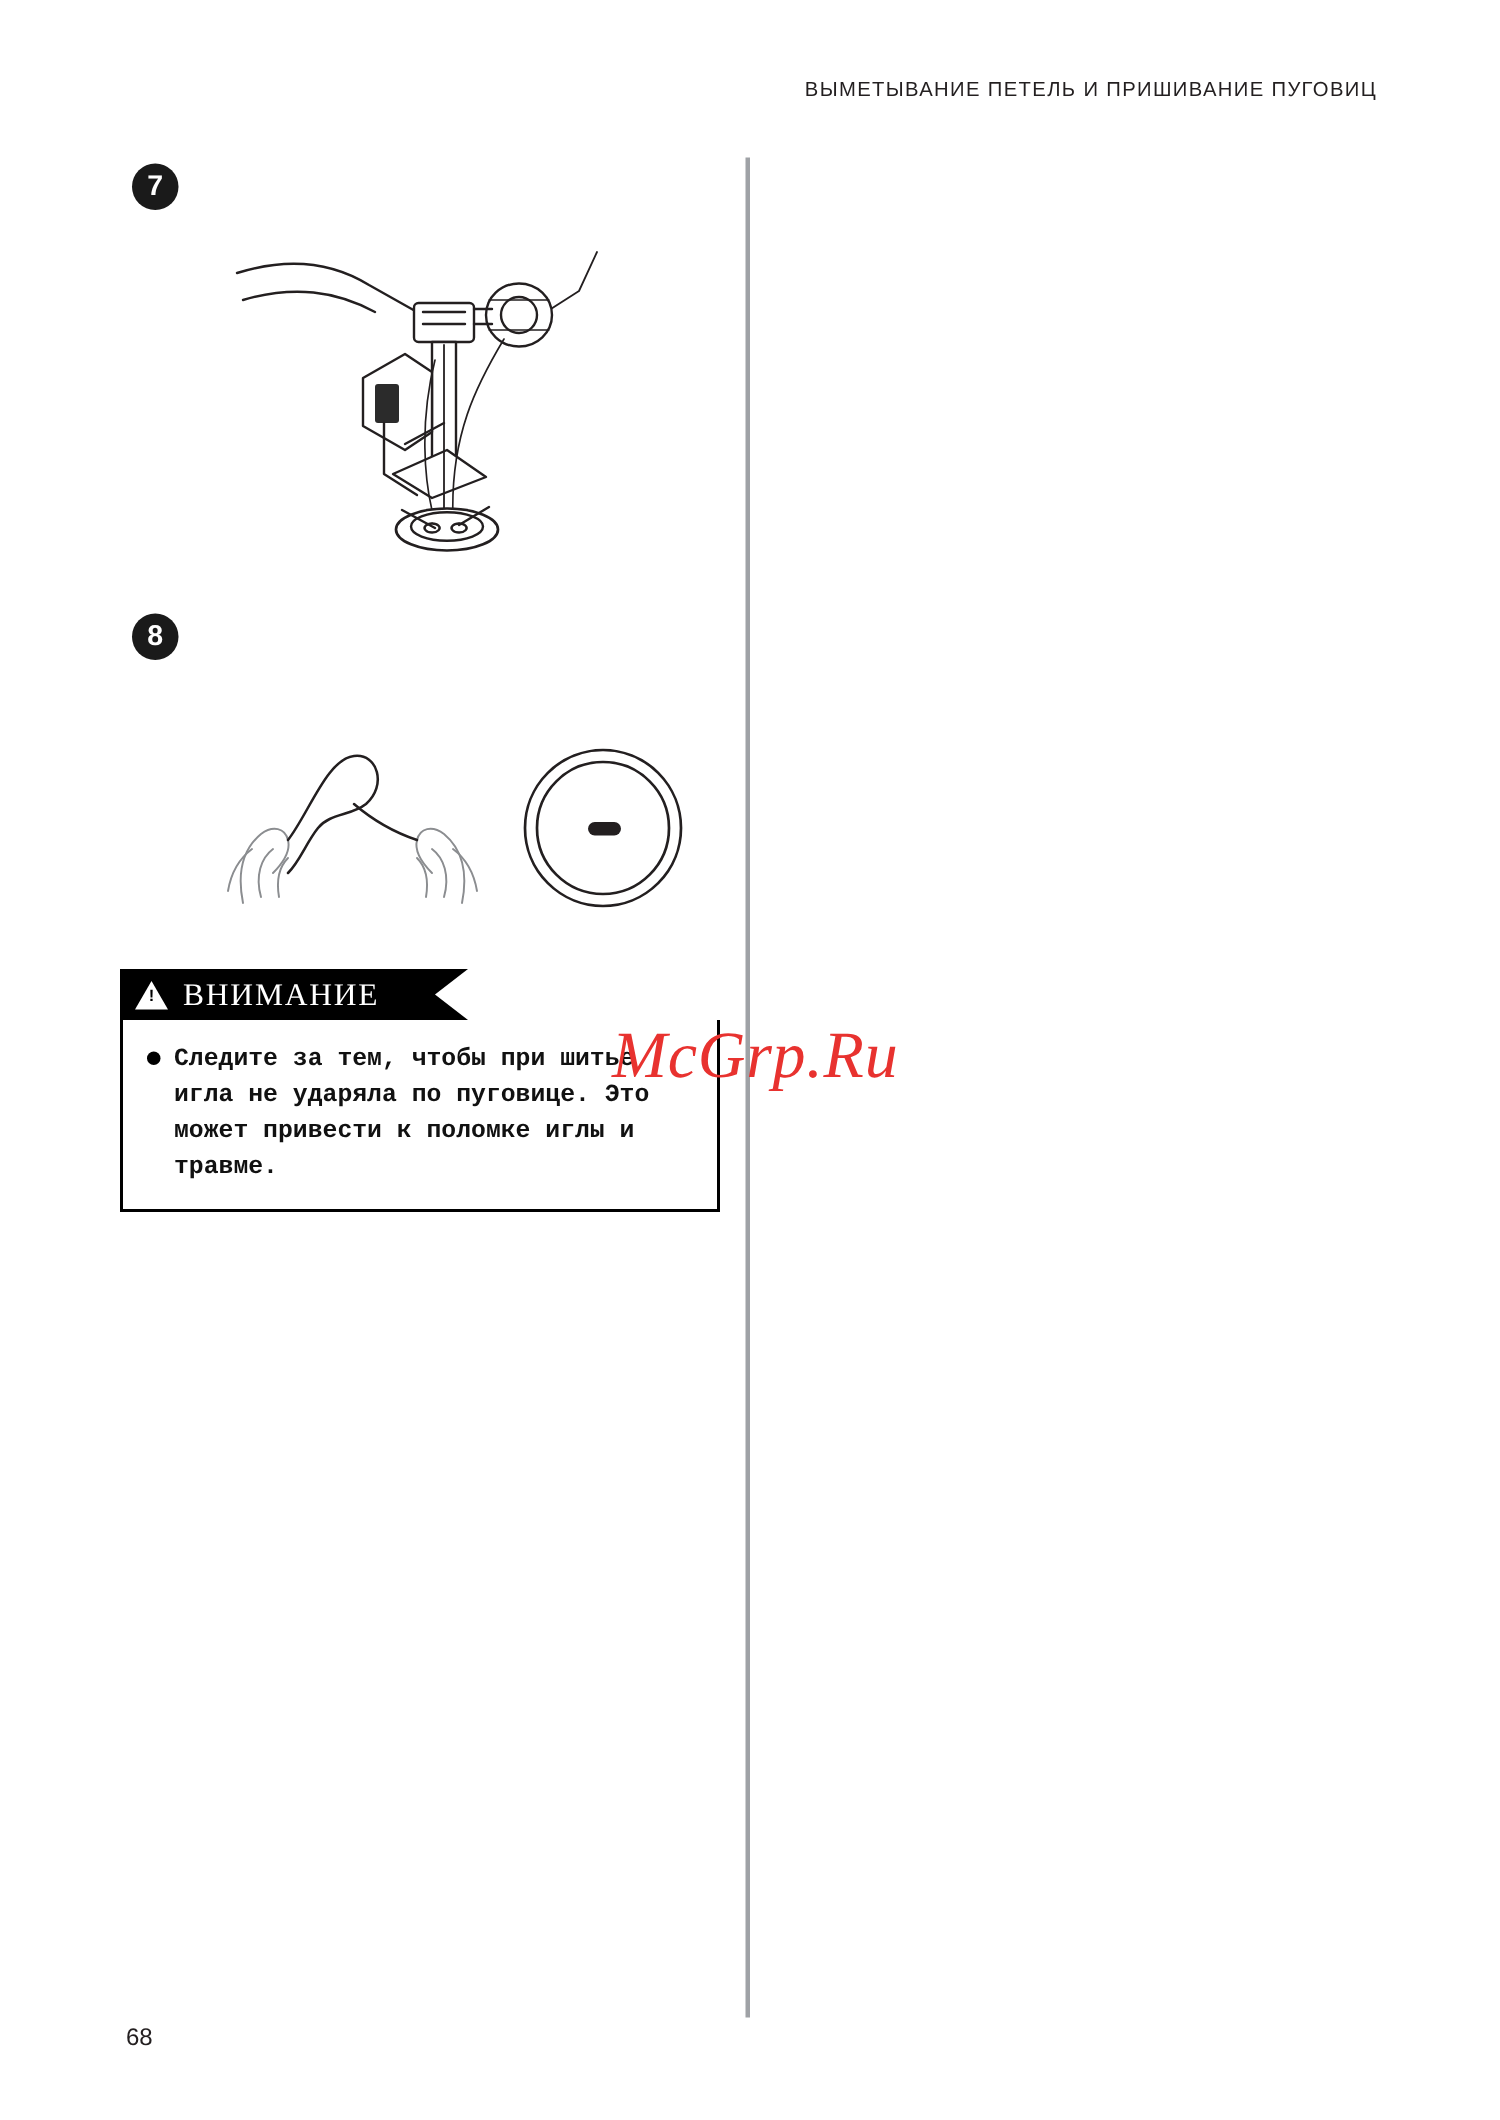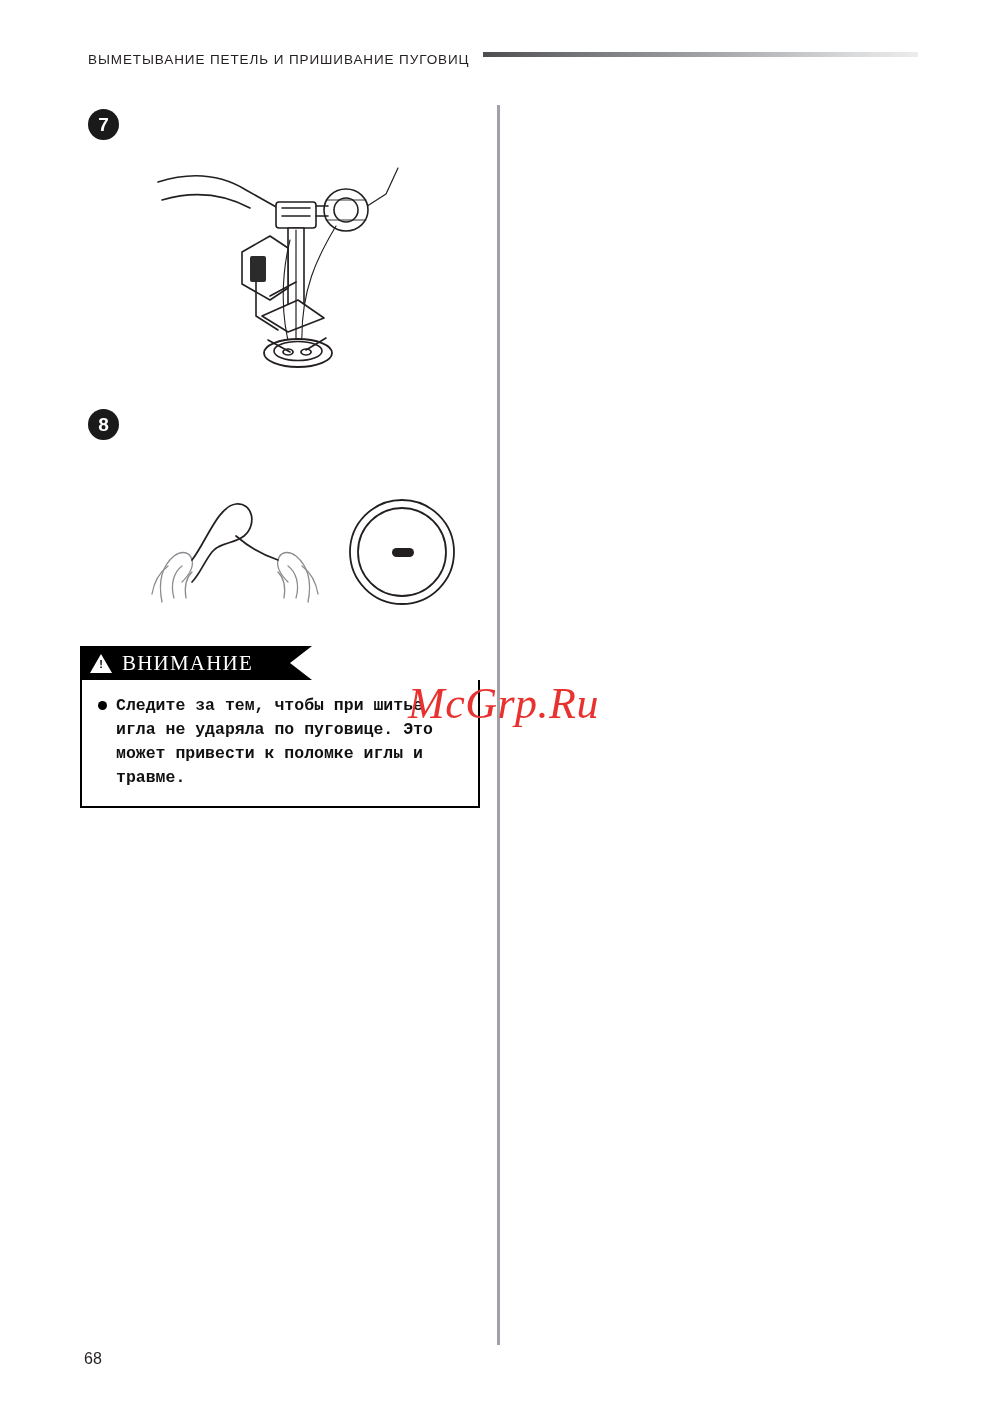--- a/index.html
+++ b/index.html
@@ -19,21 +19,22 @@
   }
 
   
   .header {
     position: absolute;
     left: 88px;
     top: 52px;
     width: 830px;
     height: 26px;
     display: flex;
-    align-items: flex-start;
+    align-items: flex-end;
+    flex-direction: column;
   }
   .header-title {
     font-family: "Liberation Sans", sans-serif;
     font-size: 13.5px;
     letter-spacing: 0.9px;
     color: #231f20;
     white-space: nowrap;
     font-weight: 400;
   }
   .header-rule {

